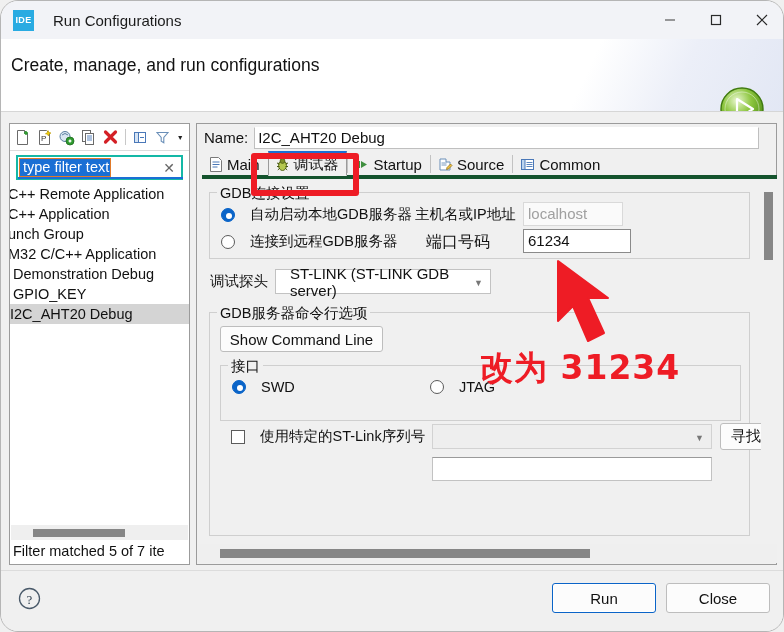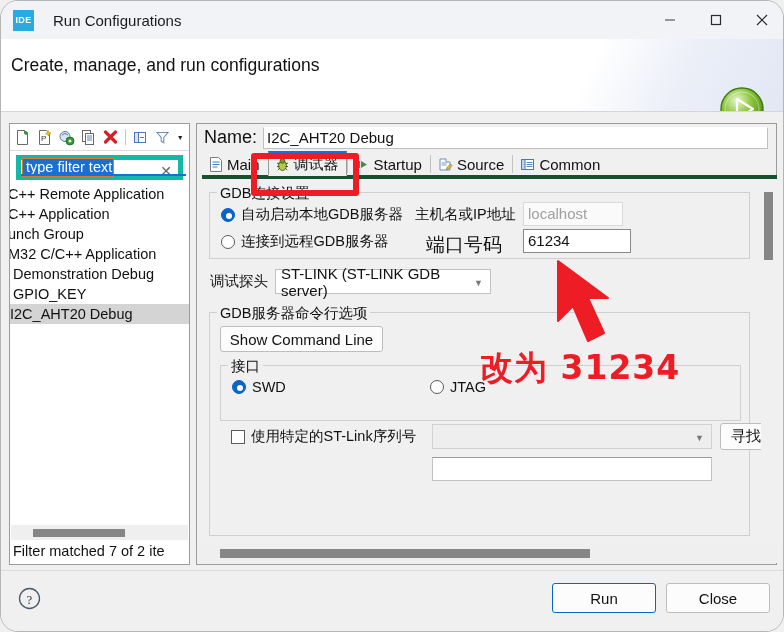--- a/index.html
+++ b/index.html
@@ -69,21 +69,21 @@
     height:27px; border-bottom:1px solid #dcdcdc;
     display:flex; align-items:center; padding:0 3px; gap:2px; background:#fff;
   }
   .tbicon { width:21px; height:21px; display:flex; align-items:center; justify-content:center; }
   .tbsep { width:1px; height:16px; background:#c8c8c8; margin:0 3px; }
   .tbcaret { width:12px; display:flex; align-items:center; justify-content:center;
              font-size:7px; color:#222; }
 
   .filterbox {
     position:relative; margin:4px 6px 0 6px; height:25px;
-    border:5px solid #14b8a6; background:#fff;
+    border:2px solid #14b8a6; background:#fff;
     display:flex; align-items:center;
   }
   .filter-sel {
     background:#1a6fd4; color:#ffffff;
     font-size:14.5px; padding:0 1px 1px 3px; margin-left:2px;
     outline:1px solid #e07a2a;
   }
   .filter-x {
     position:absolute; right:6px; top:3px; font-size:14px; color:#666;
   }
@@ -113,21 +113,21 @@
 
   
   .rightpane {
     position:absolute; left:195px; top:10px; width:581px; height:442px;
     background:#f0f0f0; border:1px solid #9b9b9b;
   }
   .namerow {
     position:absolute; left:0; top:0; width:581px; height:27px;
     display:flex; align-items:center; padding-left:7px;
   }
-  .namelabel { font-size:18px; color:#111; }
+  .namelabel { font-size:15px; color:#111; }
   .nameinput {
     margin-left:6px; width:505px; height:22px; background:#fff;
     border:1px solid #bfbfbf; border-top-color:#ffffff;
     font-size:15px; color:#111; padding-left:3px; line-height:20px;
     white-space:nowrap; overflow:hidden;
   }
 
   .tabbar {
     position:absolute; left:5px; top:29px; width:575px; height:26px;
     border-bottom:4px solid #14532d;
@@ -151,42 +151,42 @@
     background:#f0f0f0;
     overflow:hidden;
   }
   .group {
     position:absolute; border:1px solid #cfcfcf;
   }
   .group > .gtitle {
     position:absolute; top:-9px; left:7px; background:#f0f0f0; padding:0 3px;
     font-size:14.5px; color:#111; white-space:nowrap;
   }
-  .radio, .checkbox { display:flex; align-items:center; gap:6px; font-size:14.5px; color:#111; }
+  .radio, .checkbox { display:flex; align-items:center; gap:15px; font-size:14.5px; color:#111; }
   .rdot {
     width:14px; height:14px; border-radius:50%;
     border:1px solid #5b5b5b; background:#fff; position:relative; flex:none;
   }
   .rdot.on { border:1px solid #0a64c8; background:#0a64c8; }
   .rdot.on:after {
     content:""; position:absolute; left:4px; top:4px; width:6px; height:6px;
     border-radius:50%; background:#fff;
   }
   .cbox {
     width:14px; height:14px; border:1px solid #5b5b5b; background:#fff; flex:none;
   }
   .txtfield {
     background:#fff; border:1px solid #c2c2c2; border-top-color:#9a9a9a;
     font-size:15px; color:#111; padding-left:4px; line-height:22px; height:24px;
     white-space:nowrap; overflow:hidden;
   }
   .txtfield.muted { color:#a0a0a0; background:#fafafa; border-color:#d9d9d9; }
   .combo {
     background:#fff; border:1px solid #c2c2c2; height:25px;
-    display:flex; align-items:center; padding-left:5px; font-size:15px; color:#111;
+    display:flex; align-items:center; padding-left:14px; font-size:15px; color:#111;
     position:relative;
   }
   .combo.disabled { background:#eeeeee; border-color:#d2d2d2; }
   .combo .carat {
     position:absolute; right:7px; top:8px; font-size:9px; color:#777;
   }
   .btn {
     background:#fcfcfc; border:1px solid #bdbdbd; border-radius:3px;
     font-size:15px; color:#111; display:flex; align-items:center; justify-content:center;
   }
@@ -342,21 +342,21 @@
         <div class="cfgitem">unch Group</div>
         <div class="cfgitem">M32 C/C++ Application</div>
         <div class="cfgitem indent">Demonstration Debug</div>
         <div class="cfgitem indent">GPIO_KEY</div>
         <div class="cfgitem sel">I2C_AHT20 Debug</div>
       </div>
 
       <div class="lp-hscroll">
         <div class="thumb"></div>
       </div>
-      <div class="lp-status">Filter matched 7 of 2 ite</div>
+      <div class="lp-status">Filter matched 5 of 7 ite</div>
     </div>
 
     <div class="rightpane">
 
       <div class="namerow">
         <span class="namelabel">Name:</span>
         <span class="nameinput">I2C_AHT20 Debug</span>
       </div>
 
       <div class="tabbar">
@@ -423,21 +423,21 @@
             <span>自动启动本地GDB服务器</span>
           </div>
           <div class="radio" style="position:absolute; left:11px; top:39px;">
             <span class="rdot"></span>
             <span>连接到远程GDB服务器</span>
           </div>
 
           <span style="position:absolute; left:205px; top:12px; font-size:14.5px; color:#111;">主机名或IP地址</span>
           <span class="txtfield muted" style="position:absolute; left:313px; top:9px; width:100px;">localhost</span>
 
-          <span style="position:absolute; left:216px; top:39px; font-size:19px; color:#111;">端口号码</span>
+          <span style="position:absolute; left:216px; top:39px; font-size:16px; color:#111;">端口号码</span>
           <span class="txtfield" style="position:absolute; left:313px; top:36px; width:108px; border-color:#8a8a8a;">61234</span>
         </div>
 
         <div style="position:absolute; left:8px; top:90px; display:flex; align-items:center; gap:7px;">
           <span style="font-size:14.5px; color:#111;">调试探头</span>
           <span class="combo" style="width:216px;">
             <span>ST-LINK (ST-LINK GDB server)</span>
             <span class="carat">▼</span>
           </span>
         </div>

